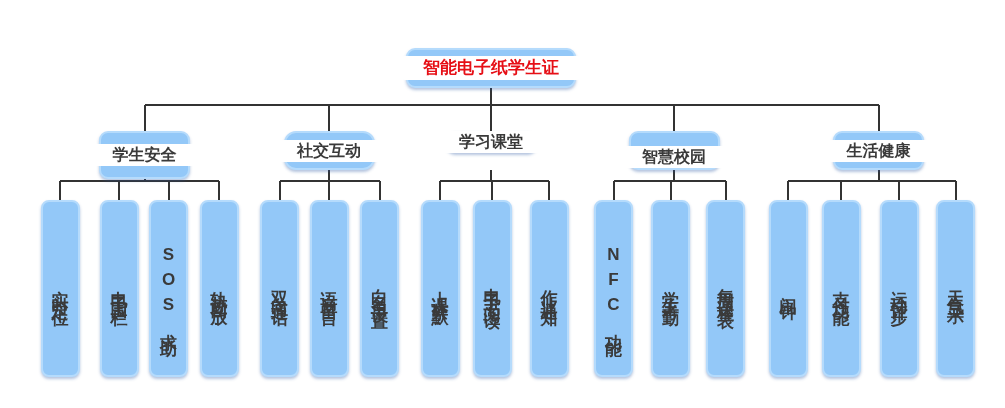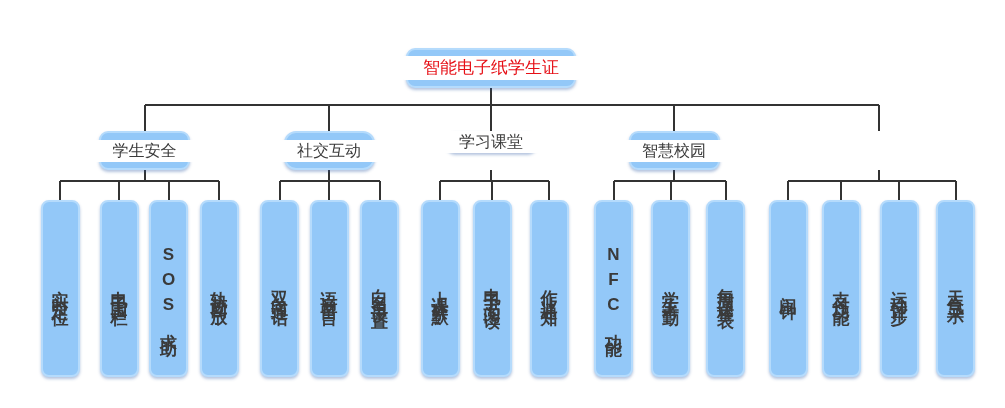--- a/index.html
+++ b/index.html
@@ -30,21 +30,21 @@
     border-radius: 9px;
     display: flex;
     align-items: center;
     justify-content: center;
     box-shadow: 0 2px 3px rgba(40, 85, 160, 0.35);
   }
   .panel {
     background: var(--panel, #ffffff);
     border-radius: 3px;
     padding: 1px 21px;
-    font-weight: 400;
+    font-weight: 700;
     font-size: 16px;
     line-height: 20px;
     color: var(--text, #3a3a3a);
     white-space: nowrap;
   }
   .root .panel {
     font-size: 17px;
     line-height: 22px;
     color: var(--roottext, #e60f16);
   }
@@ -106,21 +106,21 @@
       <line x1="788" y1="181" x2="955.5" y2="181" stroke="#333333" stroke-width="2" shape-rendering="crispEdges"></line>
       <line x1="788" y1="181" x2="788" y2="200" stroke="#333333" stroke-width="2" shape-rendering="crispEdges"></line>
       <line x1="841" y1="181" x2="841" y2="200" stroke="#333333" stroke-width="2" shape-rendering="crispEdges"></line>
       <line x1="899" y1="181" x2="899" y2="200" stroke="#333333" stroke-width="2" shape-rendering="crispEdges"></line>
       <line x1="955.5" y1="181" x2="955.5" y2="200" stroke="#333333" stroke-width="2" shape-rendering="crispEdges"></line>
     </svg>
 
   <div class="node root" style="left:406px; top:48px; width:170px; height:40px;">
     <span class="panel">智能电子纸学生证</span>
   </div>
-<div class="node" style="left: 99px; top: 131px; width: 91px; height: 39px;">
+<div class="node" style="left: 99px; top: 131px; width: 91px; height: 48px;">
       <span class="panel">学生安全</span>
     </div>
     <div class="leaf" style="left: 40.5px; top: 200px; width: 39px; height: 177px;">
       <span class="vtext">实时定位</span>
     </div>
     <div class="leaf" style="left: 99.5px; top: 200px; width: 39px; height: 177px;">
       <span class="vtext">电子围栏</span>
     </div>
     <div class="leaf" style="left: 149px; top: 200px; width: 39px; height: 177px;">
       <span class="vtext">SOS求助</span>
@@ -145,31 +145,34 @@
     </div>
     <div class="leaf" style="left: 420.5px; top: 200px; width: 39px; height: 177px;">
       <span class="vtext">上课禁默</span>
     </div>
     <div class="leaf" style="left: 472.5px; top: 200px; width: 39px; height: 177px;">
       <span class="vtext">电子书阅读</span>
     </div>
     <div class="leaf" style="left: 529.5px; top: 200px; width: 39px; height: 177px;">
       <span class="vtext">作业通知</span>
     </div>
-    <div class="node" style="left: 628.5px; top: 131px; width: 91px; height: 39px;">
+    <div class="node" style="left: 628.5px; top: 131px; width: 91px; height: 39px; align-items: flex-end;">
       <span class="panel">智慧校园</span>
     </div>
     <div class="leaf" style="left: 594px; top: 200px; width: 39px; height: 177px;">
       <span class="vtext">NFC功能</span>
     </div>
     <div class="leaf" style="left: 651px; top: 200px; width: 39px; height: 177px;">
       <span class="vtext">学生考勤</span>
     </div>
     <div class="leaf" style="left: 706px; top: 200px; width: 39px; height: 177px;">
       <span class="vtext">每周课程表</span>
+    </div>
+    <div class="node" style="left: 833px; top: 131px; width: 91px; height: 39px;">
+      <span class="panel">生活健康</span>
     </div>
     <div class="leaf" style="left: 768.5px; top: 200px; width: 39px; height: 177px;">
       <span class="vtext">闹钟</span>
     </div>
     <div class="leaf" style="left: 821.5px; top: 200px; width: 39px; height: 177px;">
       <span class="vtext">支付功能</span>
     </div>
     <div class="leaf" style="left: 879.5px; top: 200px; width: 39px; height: 177px;">
       <span class="vtext">运动计步</span>
     </div>

